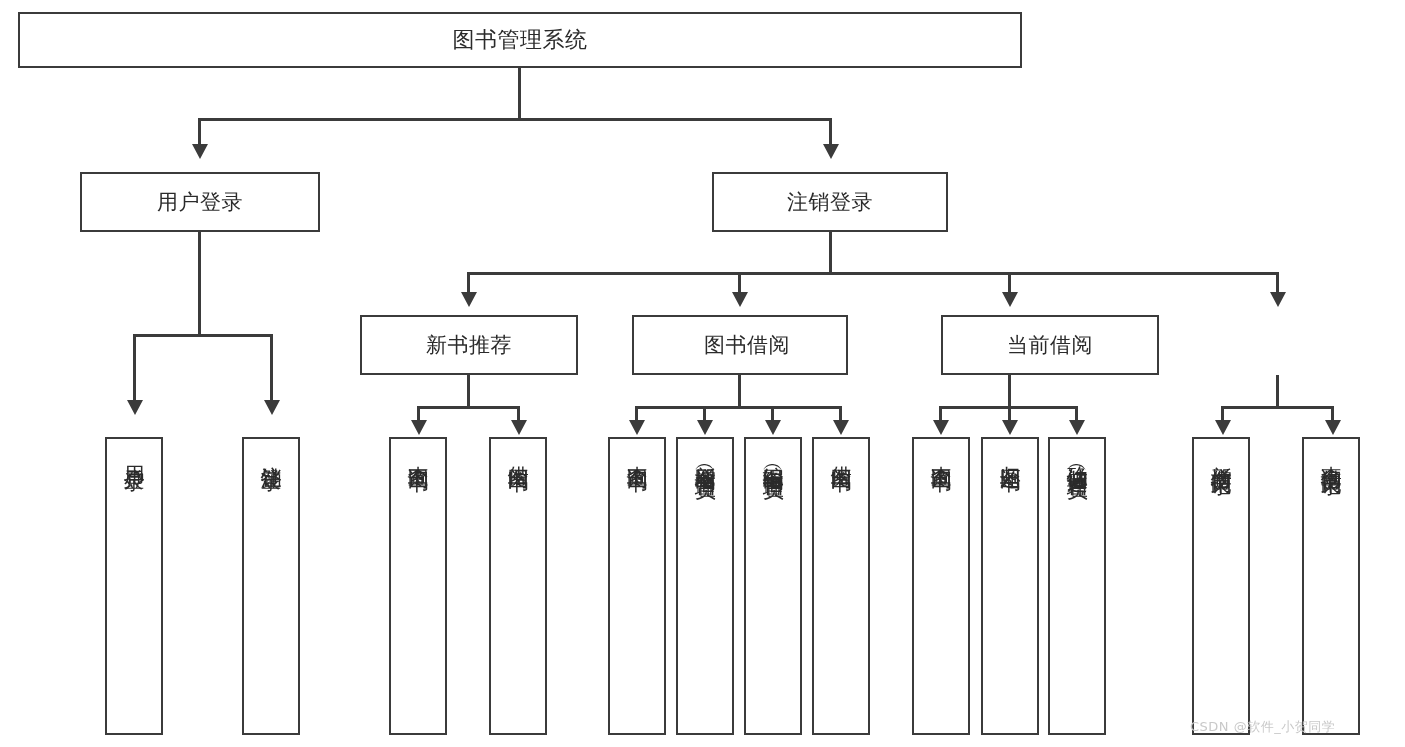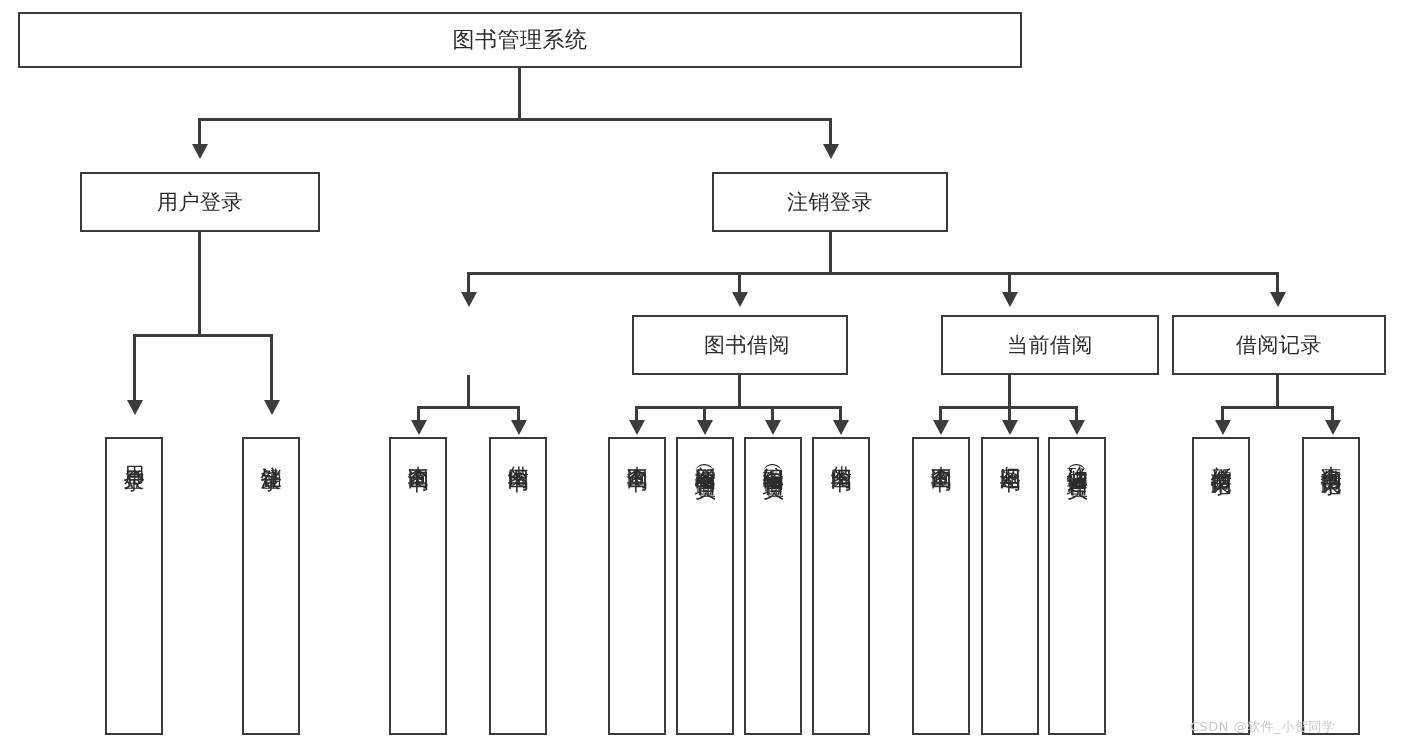--- a/index.html
+++ b/index.html
@@ -115,28 +115,28 @@
   <div class="line hline" style="left:467px; top:272px; width:812px; height:3px;"></div>
   <div class="line vline" style="left:467px; top:272px; width:3px; height:22px;"></div>
   <div class="arrow" style="left:461px; top:292px;"></div>
   <div class="line vline" style="left:738px; top:272px; width:3px; height:22px;"></div>
   <div class="arrow" style="left:732px; top:292px;"></div>
   <div class="line vline" style="left:1008px; top:272px; width:3px; height:22px;"></div>
   <div class="arrow" style="left:1002px; top:292px;"></div>
   <div class="line vline" style="left:1276px; top:272px; width:3px; height:22px;"></div>
   <div class="arrow" style="left:1270px; top:292px;"></div>
 
+  <div class="node h" style="left:360px; top:315px; width:218px; height:60px;">
+    <span class="label">新书推荐</span>
+  </div>
   <div class="node h" style="left:632px; top:315px; width:216px; height:60px;padding-left:14px;">
     <span class="label">图书借阅</span>
   </div>
   <div class="node h" style="left:901px; top:315px; width:218px; height:60px;margin-left:40px;">
     <span class="label">当前借阅</span>
-  </div>
-  <div class="node h" style="left:1172px; top:315px; width:214px; height:60px;">
-    <span class="label">借阅记录</span>
   </div>
 
   <div class="line vline" style="left:467px; top:375px; width:3px; height:34px;"></div>
   <div class="line hline" style="left:417px; top:406px; width:103px; height:3px;"></div>
   <div class="line vline" style="left:417px; top:406px; width:3px; height:16px;"></div>
   <div class="arrow" style="left:411px; top:420px;"></div>
   <div class="line vline" style="left:517px; top:406px; width:3px; height:16px;"></div>
   <div class="arrow" style="left:511px; top:420px;"></div>
 
   <div class="line vline" style="left:738px; top:375px; width:3px; height:34px;"></div>

